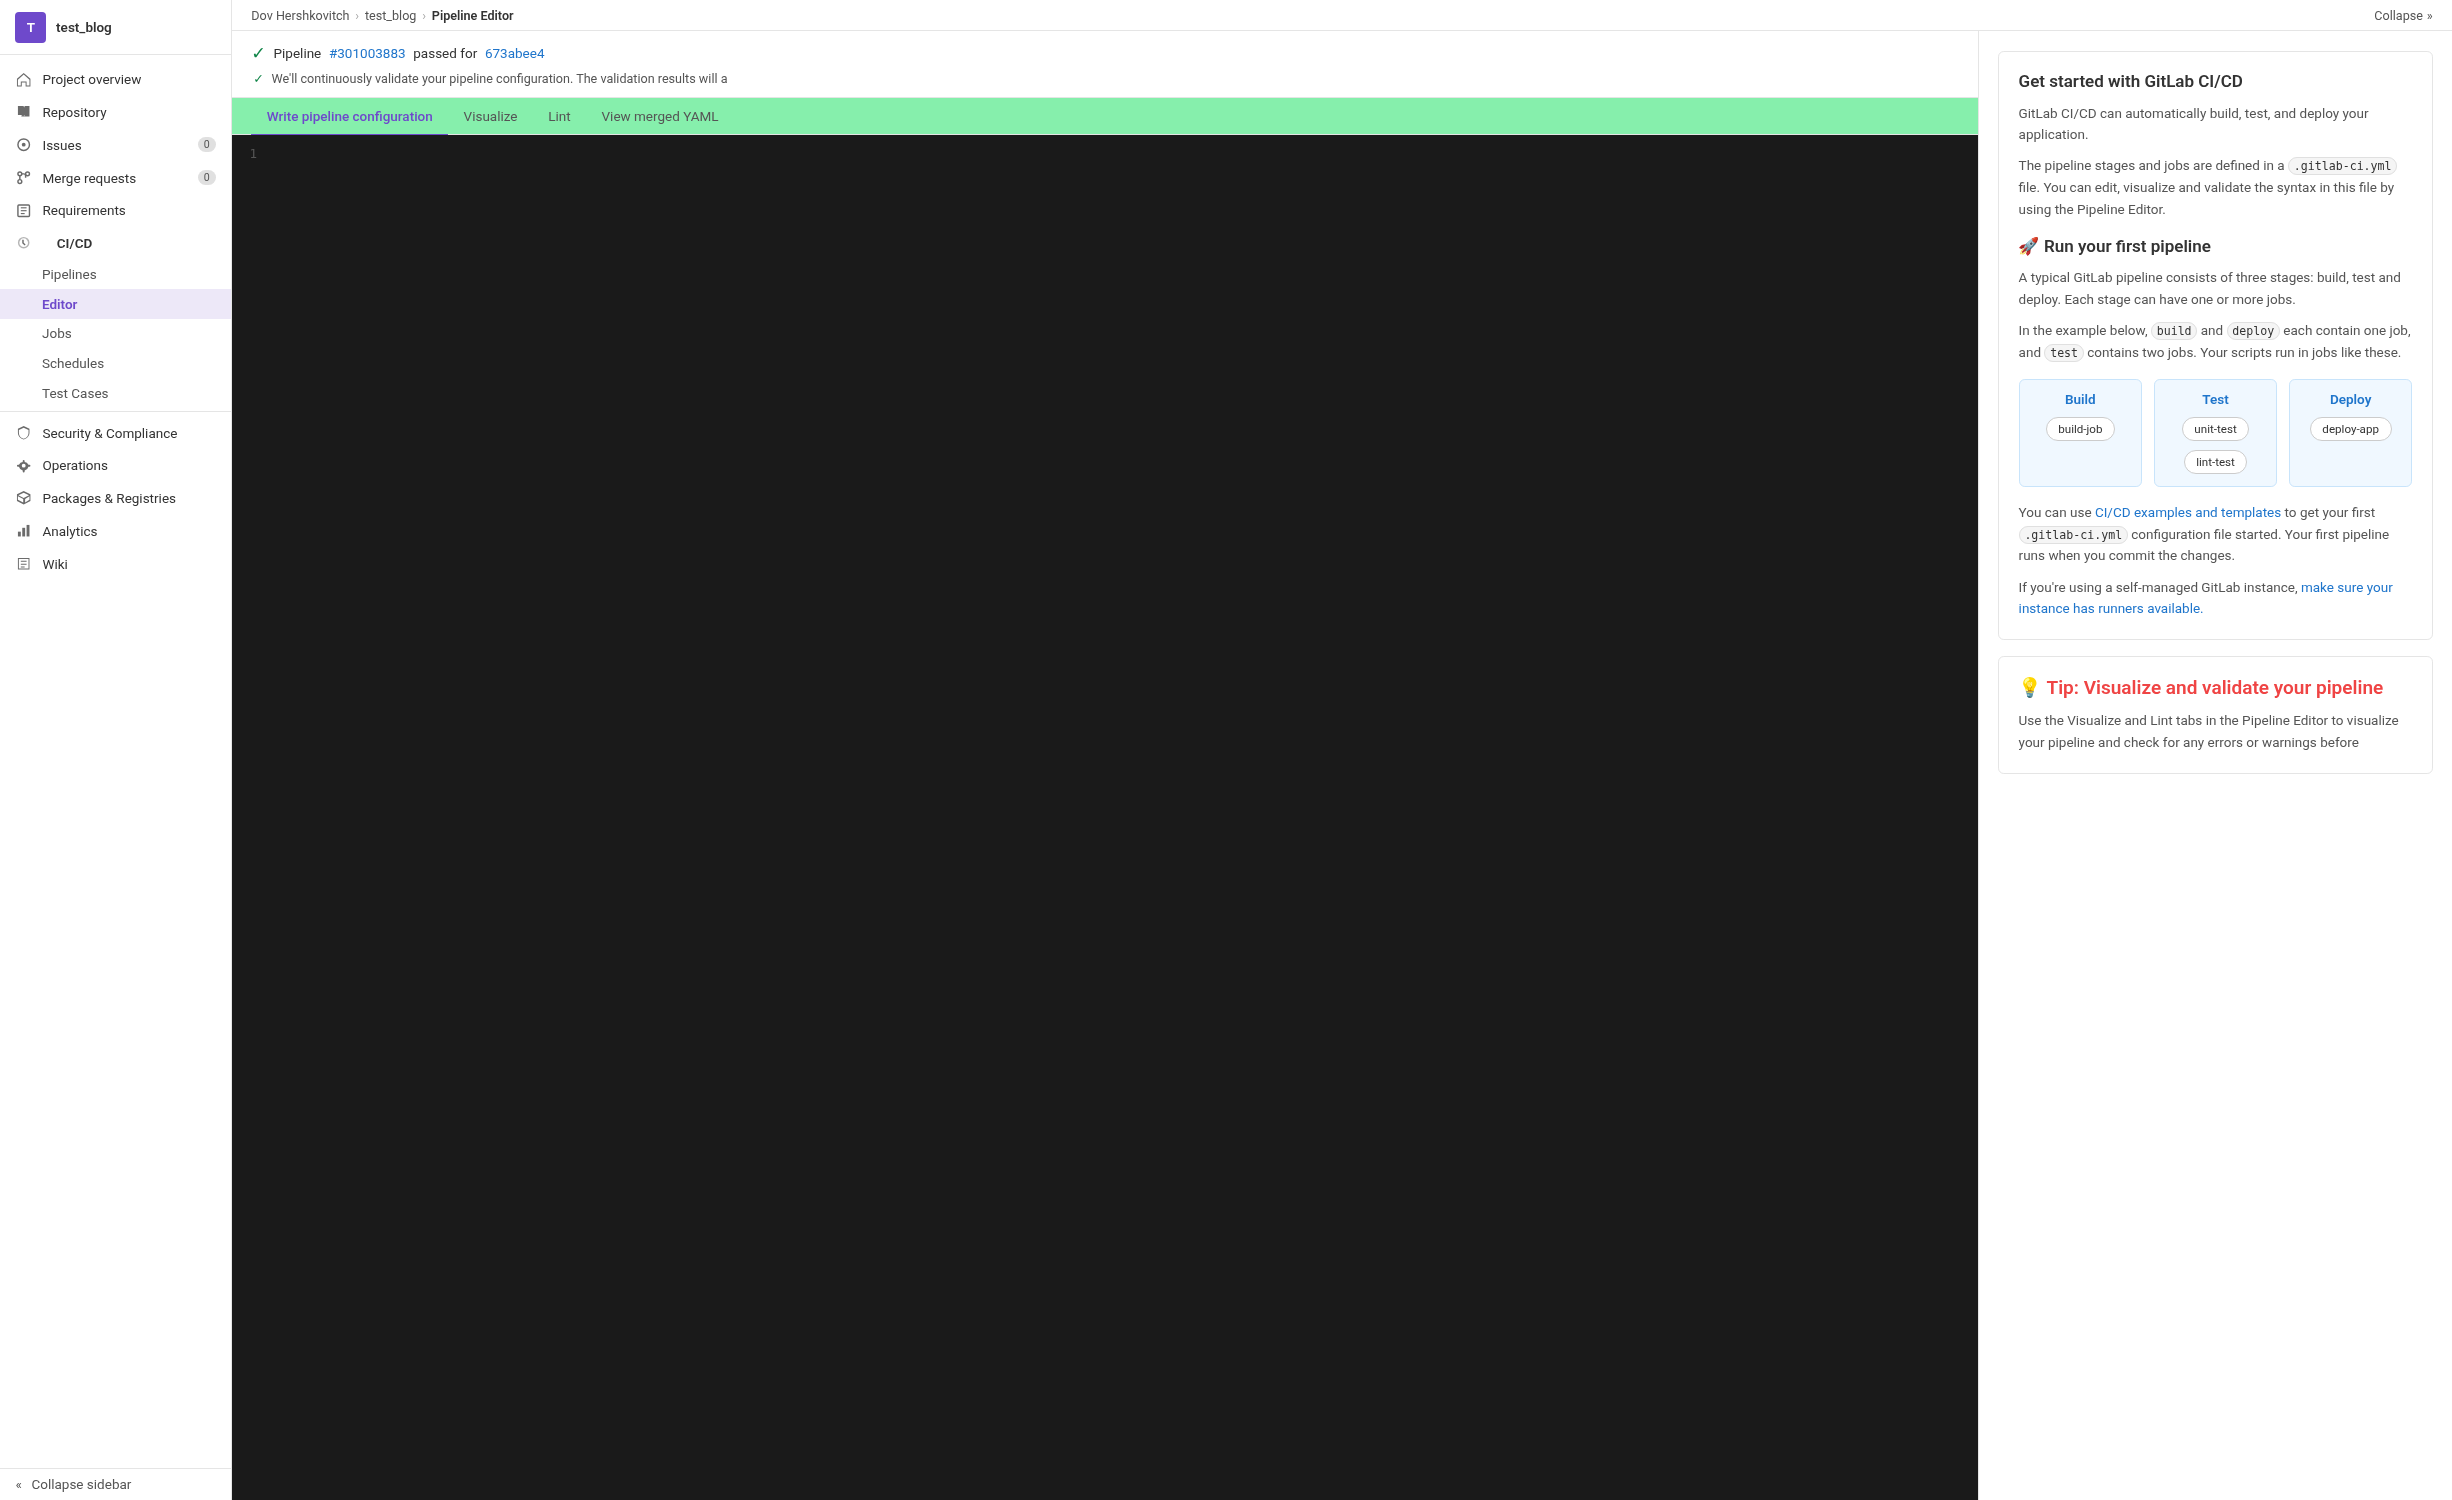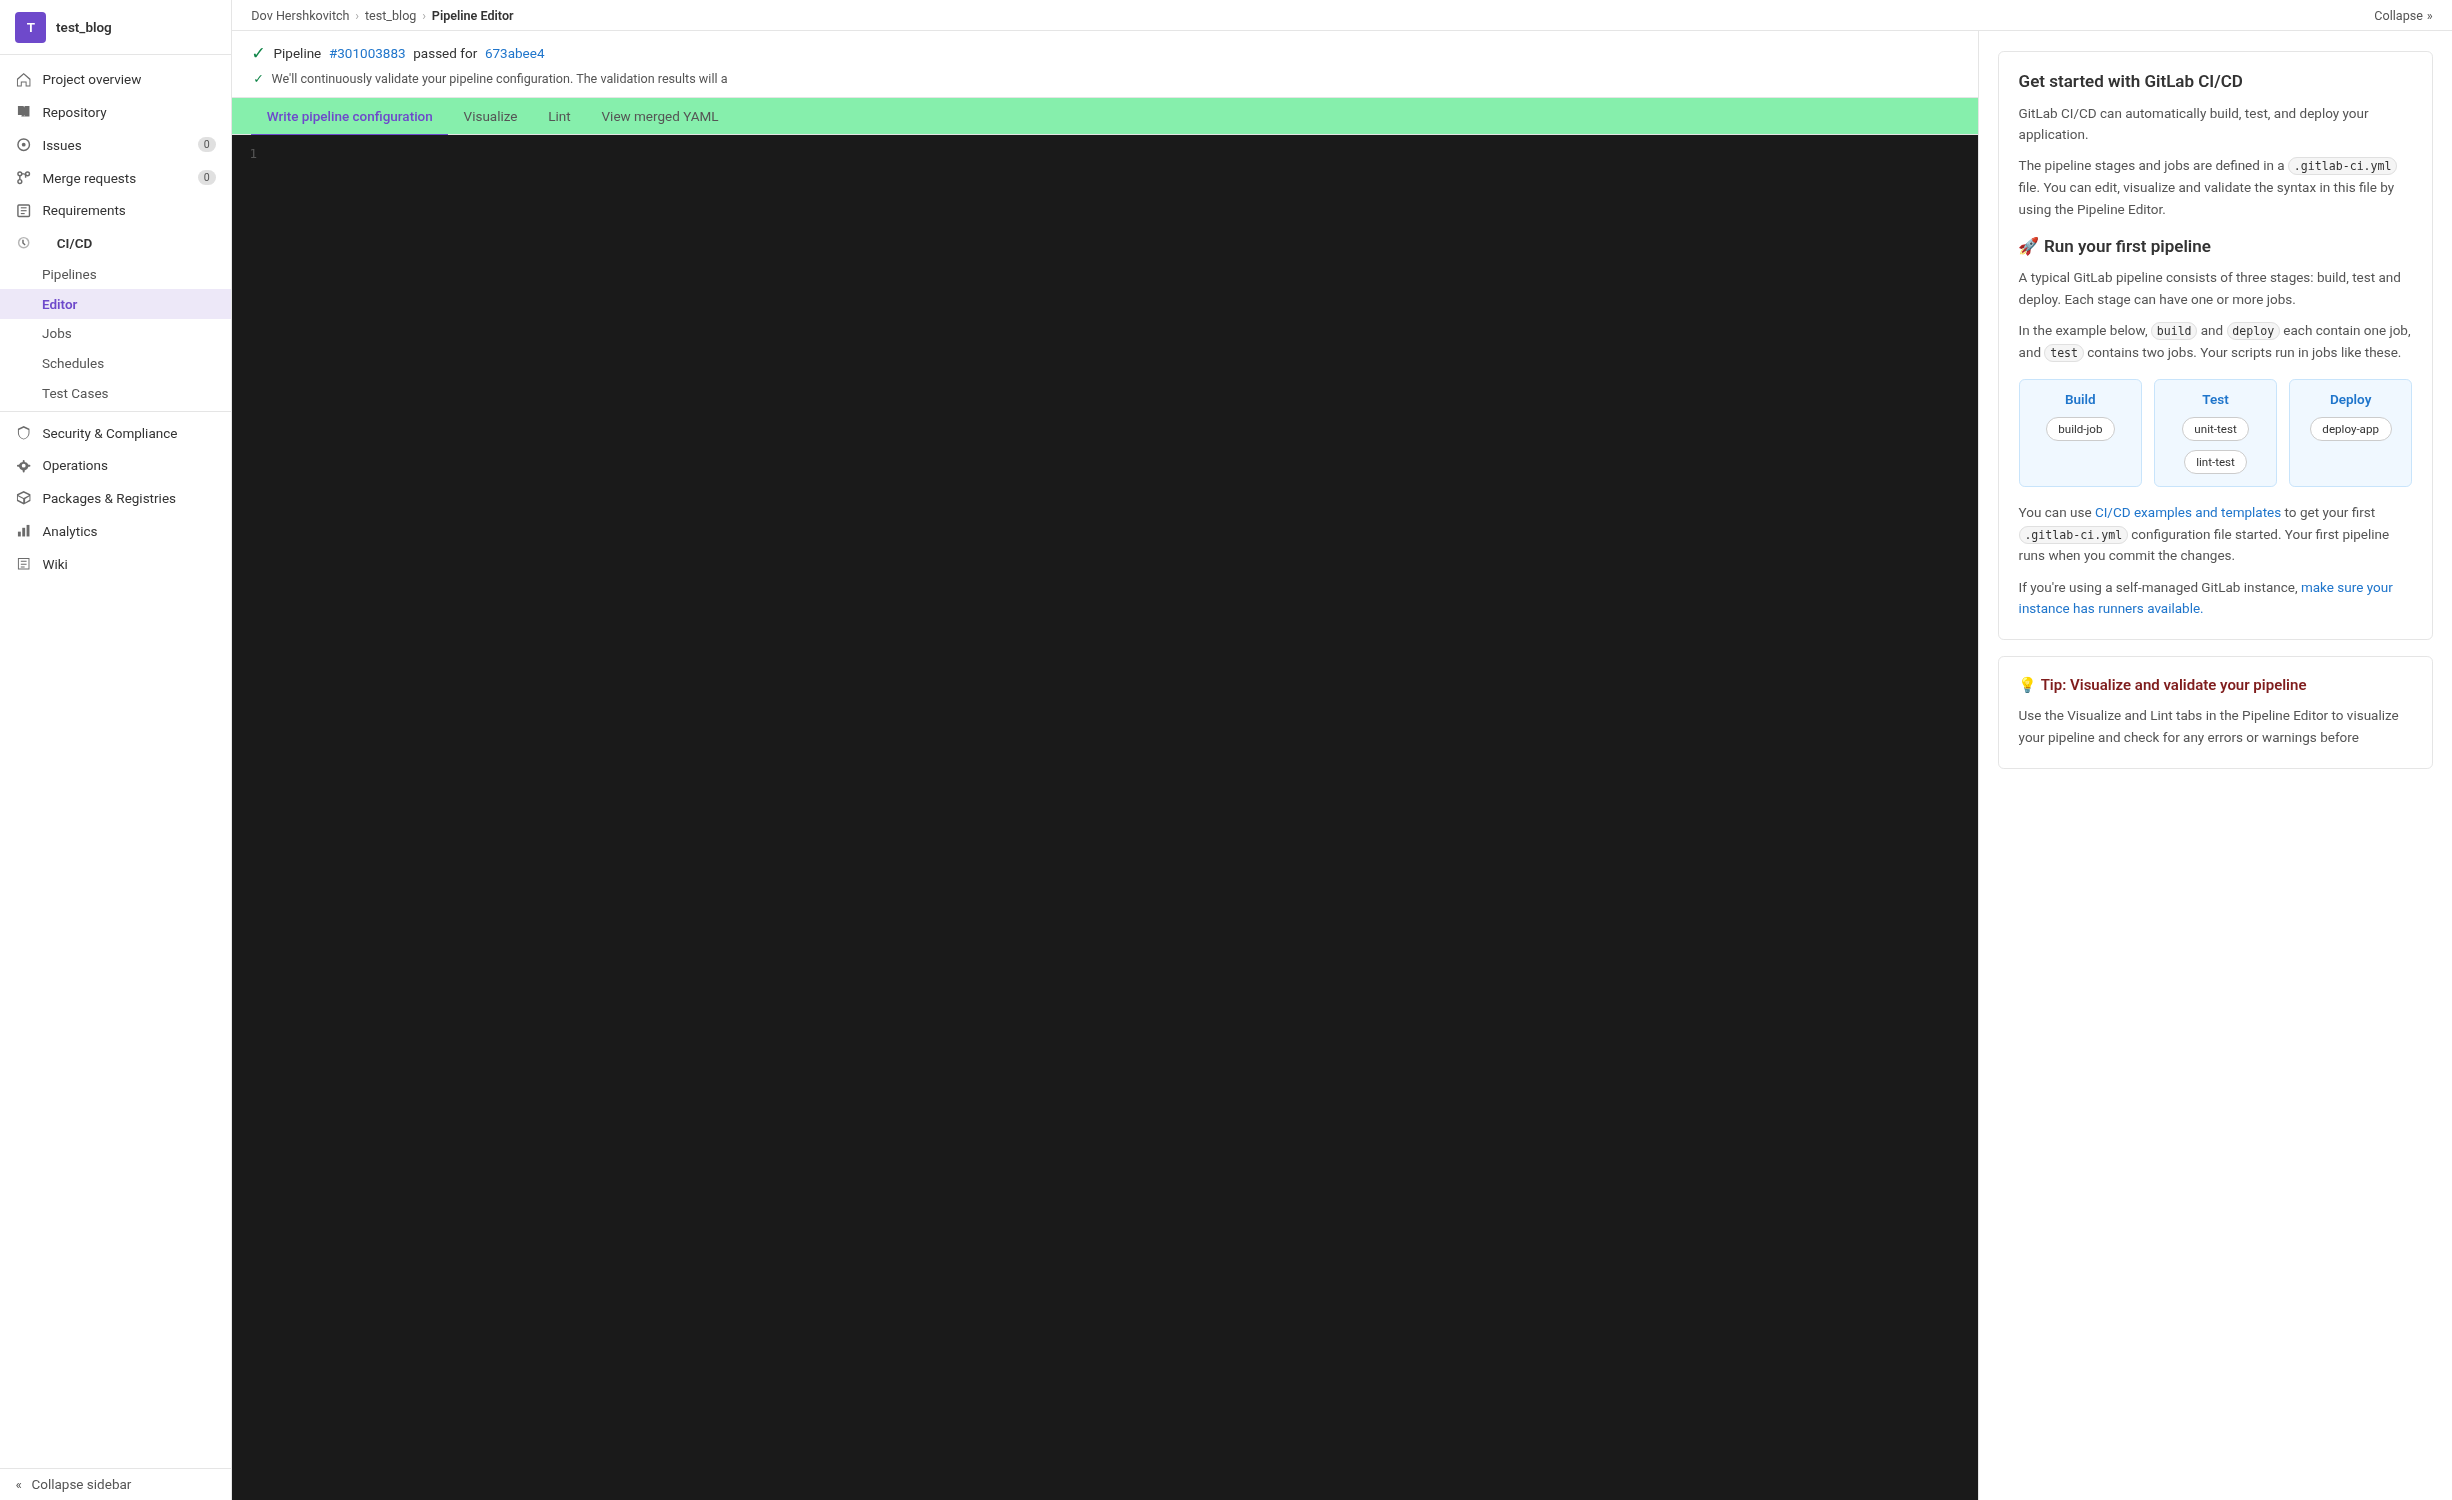--- a/index.html
+++ b/index.html
@@ -54,21 +54,21 @@
     .panel-card p:last-child { margin-bottom: 0; }
     .panel-card .inline-code { background: #f5f5f5; border: 1px solid #e0e0e0; border-radius: 9px; padding: 1px 4.8px; font-family: monospace; font-size: 11.6px; color: #333; }
     .panel-card a { color: #1f75cb; text-decoration: none; }
 
     .pipeline-stages { display: flex; gap: 11.6px; margin: 15.4px 0; }
     .stage-box { flex: 1; border: 1px solid #c8e4fb; border-radius: 5.8px; background: #f0f8ff; padding: 11.6px; display: flex; flex-direction: column; align-items: center; gap: 9.7px; }
     .stage-title { color: #1f75cb; font-weight: 600; font-size: 13.5px; }
     .stage-job { border: 1px solid #ccc; border-radius: 19.3px; padding: 3.9px 11.6px; font-size: 11.6px; color: #333; background: #fff; }
 
     .tip-card { border: 1px solid #e5e5e5; border-radius: 5.8px; padding: 19.3px; }
-    .tip-card h3 { font-size: 15px; font-weight: 600; margin-bottom: 11.6px; color: #7f1d1d; }
+    .tip-card h3 { font-size: 19px; font-weight: 600; margin-bottom: 11.6px; color: #ef4444; }
     .tip-card p { font-size: 13.5px; color: #555; line-height: 1.6; }
   </style>
 </head>
 <body>
 
 <nav class="sidebar">
   <div class="sidebar-header">
     <div class="sidebar-avatar">T</div>
     <span class="sidebar-title">test_blog</span>
   </div>

